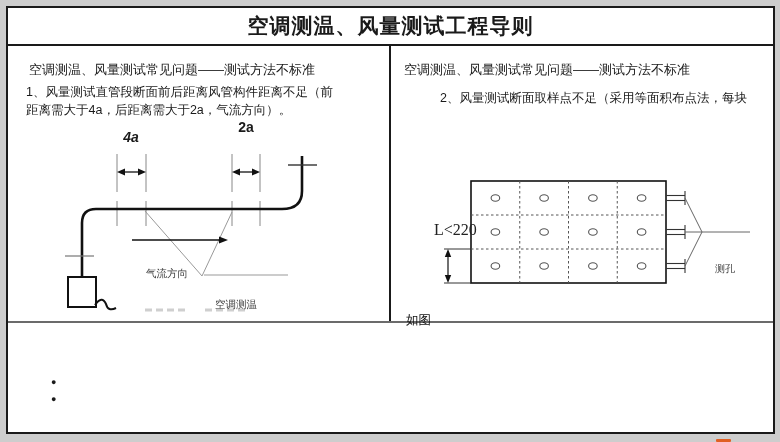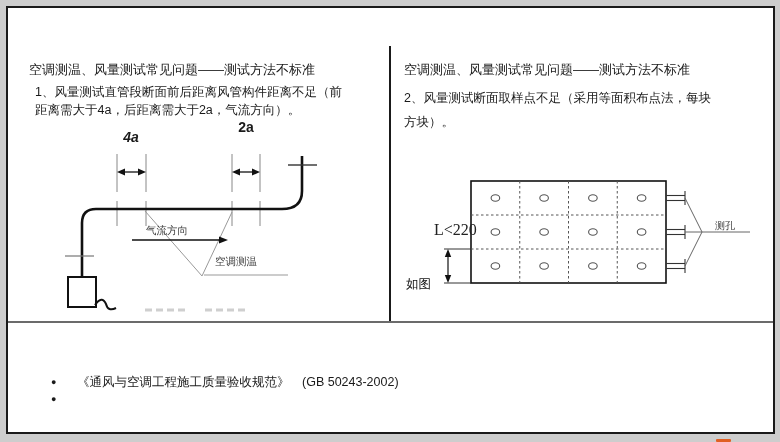--- a/index.html
+++ b/index.html
@@ -21,45 +21,48 @@
     display:flex;align-items:center;justify-content:center;
   }
   .title-bar h1{
     margin:0;font-size:21px;font-weight:bold;letter-spacing:1px;
   }
   .divider-v{position:absolute;left:381px;top:38px;width:2px;height:275px;background:#1a1a1a;}
   .separator-h{position:absolute;left:0;top:313px;width:765px;height:2px;background:#6b6b6b;}
   .panel-heading{margin:0;font-size:13px;font-weight:normal;white-space:nowrap;}
   .body-line{margin:0;font-size:12.5px;}
   .left-body .body-line{line-height:17.5px;}
-  .right-body .body-line{line-height:24px;}
+  .right-body .body-line{line-height:24px;margin-left:36px;}
   .dim-label{font-size:14px;font-weight:bold;text-align:center;width:40px;}
-  .dwg-label{font-size:10.5px;color:#3d3d3d;white-space:nowrap;}
+  .dwg-label{font-size:10.5px;color:#3d3d3d;white-space:nowrap;margin-top:43px;}
   .serif-label{font-family:"Liberation Serif","DejaVu Serif",serif;font-size:16px;color:#222;white-space:nowrap;}
-  .fig-label{font-size:12.5px;color:#111;white-space:nowrap;}
+  .fig-label{font-size:12.5px;color:#111;white-space:nowrap;margin-top:36px;}
   .footer-heading{margin:0;font-size:13px;font-weight:bold;}
   .bullet-row{display:flex;align-items:flex-start;font-size:12.5px;line-height:15px;}
   .bullet-dot{width:26px;font-size:9px;line-height:15px;padding-left:2px;}
   svg{display:block;}
   .artifact{position:absolute;left:716px;top:439px;width:15px;height:3px;background:#e06023;border-radius:1px;}
 </style>
 </head>
 <body>
 
 <div class="stage">
 
   <div class="slide">
 
+    <div class="title-bar">
+      <h1>空调测温、风量测试工程导则</h1>
+    </div>
 
     <div class="divider-v"></div>
     <div class="separator-h"></div>
 
     <section class="abs" style="left:0;top:38px;width:381px;height:275px;">
       <h2 class="panel-heading abs" style="left:21px;top:15px;">空调测温、风量测试常见问题——测试方法不标准</h2>
-      <div class="left-body abs" style="left:27px;top:38px;width:345px;">
+      <div class="left-body abs" style="left:18px;top:38px;width:345px;">
         <p class="body-line">1、风量测试直管段断面前后距离风管构件距离不足（前</p>
         <p class="body-line">距离需大于4a，后距离需大于2a，气流方向）。</p>
       </div>
 
       <svg class="abs" style="left:20px;top:77px;" width="345" height="198" viewBox="0 0 345 198">
 
         <line x1="89" y1="31" x2="89" y2="69" stroke="#888" stroke-width="1"></line>
         <line x1="118" y1="31" x2="118" y2="69" stroke="#888" stroke-width="1"></line>
         <line x1="204" y1="31" x2="204" y2="69" stroke="#888" stroke-width="1"></line>
         <line x1="232" y1="31" x2="232" y2="69" stroke="#888" stroke-width="1"></line>
@@ -98,21 +101,20 @@
       <div class="dim-label abs" style="left:103px;top:83px;font-style:italic;">4a</div>
       <div class="dim-label abs" style="left:218px;top:73px;">2a</div>
       <div class="dwg-label abs" style="left:138px;top:178px;">气流方向</div>
       <div class="dwg-label abs" style="left:207px;top:209px;">空调测温</div>
     </section>
 
     <section class="abs" style="left:383px;top:38px;width:382px;height:275px;">
       <h2 class="panel-heading abs" style="left:13px;top:15px;">空调测温、风量测试常见问题——测试方法不标准</h2>
       <div class="right-body abs" style="left:13px;top:40px;width:360px;">
         <p class="body-line">2、风量测试断面取样点不足（采用等面积布点法，每块</p>
-        <p class="body-line">方块）。</p>
       </div>
 
       <svg class="abs" style="left:7px;top:122px;" width="372" height="142" viewBox="0 0 372 142">
 
         <rect x="73" y="13" width="195" height="102" fill="#fff" stroke="#111" stroke-width="1.6"></rect>
 
         <line x1="121.75" y1="13" x2="121.75" y2="115" stroke="#555" stroke-width="1" stroke-dasharray="2.5 2.5"></line>
         <line x1="170.5" y1="13" x2="170.5" y2="115" stroke="#555" stroke-width="1" stroke-dasharray="2.5 2.5"></line>
         <line x1="219.25" y1="13" x2="219.25" y2="115" stroke="#555" stroke-width="1" stroke-dasharray="2.5 2.5"></line>
         <line x1="73" y1="47" x2="268" y2="47" stroke="#555" stroke-width="1" stroke-dasharray="2.5 2.5"></line>
@@ -157,21 +159,20 @@
 
       <div class="serif-label abs" style="left:43px;top:175px;">L&lt;220</div>
       <div class="fig-label abs" style="left:15px;top:230px;">如图</div>
       <div class="dwg-label abs" style="left:324px;top:173px;font-size:10px;">测孔</div>
     </section>
 
     <section class="abs" style="left:0;top:315px;width:765px;height:108px;">
       <div class="abs" style="left:41px;top:52px;width:700px;">
         <div class="bullet-row" style="margin-bottom:2px;">
           <span class="bullet-dot">●</span>
-          <span>《通风与空调工程施工质量验收规范》　(GB 50243-2002)</span>
         </div>
         <div class="bullet-row">
           <span class="bullet-dot">●</span>
         </div>
       </div>
     </section>
 
   </div>
 
   <div class="artifact"></div>

